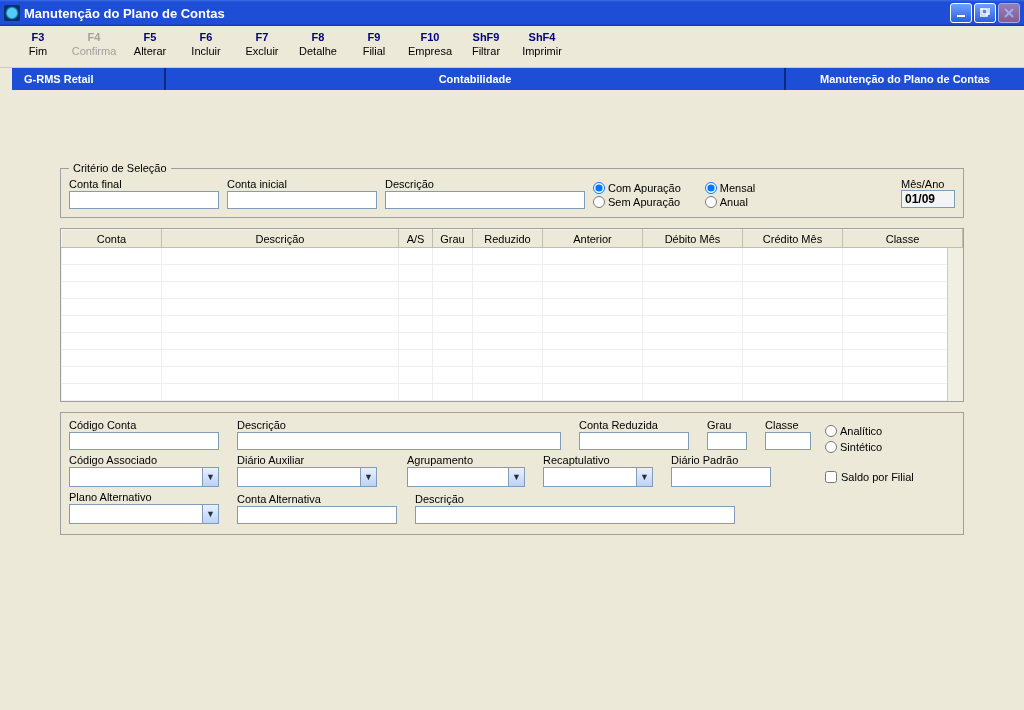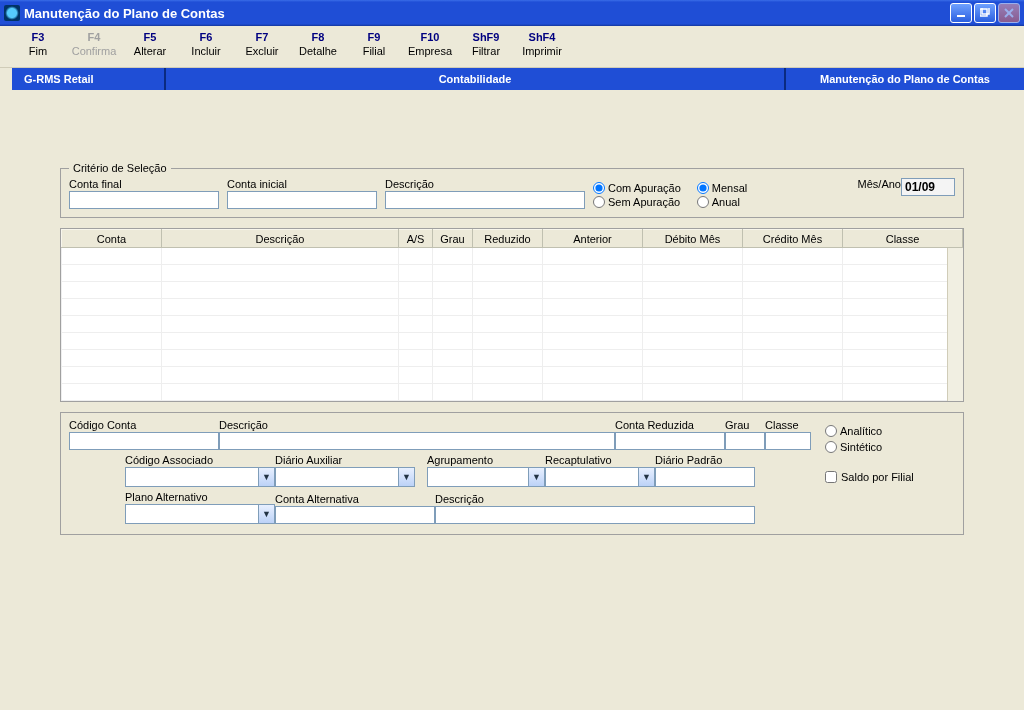--- a/index.html
+++ b/index.html
@@ -47,46 +47,46 @@
   fieldset.criteria legend { font-size:11px; padding:0 4px; color:#000; }
   .crit-row { display:flex; align-items:flex-start; gap:8px; }
   .field-col { display:flex; flex-direction:column; }
   .field-col label { font-size:11px; color:#000; margin-bottom:1px;}
   .input {
     border:1px solid #7f9db9; height:18px; background:#fff; padding:1px 2px; font-size:11px;
   }
   .radio-group {
     display:flex; flex-direction:column; gap:2px; padding-top:2px;
   }
-  .radio-row { display:flex; gap:16px; }
+  .radio-row { display:flex; gap:24px; }
   .radio-label { display:flex; align-items:center; gap:3px; font-size:11px;}
   input[type=radio] { margin:0; width:12px; height:12px; }
   input[type=checkbox]{ margin:0; width:12px; height:12px;}
-  .mesano { display:flex; align-items:flex-start;}
+  .mesano { display:flex; flex-direction:column; align-items:flex-start;}
   .mesano label { font-size:11px; }
   .mesano .box { border:1px solid #7f9db9; background:#f4f4f4; width:54px; height:18px; font-weight:bold; padding:1px 3px; font-size:12px;}
   .grid-wrap {
     border:1px solid #a0a0a0; margin-top:10px; background:#fff; height:174px; overflow:hidden; position:relative;
   }
   table.grid { width:100%; border-collapse:collapse; table-layout:fixed; font-size:11px; }
   table.grid th {
     background:#ece9d8; border:1px solid #c0c0b0; height:18px; font-weight:normal;
     border-top:1px solid #f8f6ec; border-left:1px solid #f8f6ec;
   }
   table.grid td { border:1px solid #eee; height:17px; }
   .scroll-track {
     position:absolute; right:0; top:19px; bottom:0; width:16px; background:#f1efe2;
     border-left:1px solid #d0ccb8;
   }
   .details {
     border:1px solid #a0a0a0; margin-top:10px; padding:6px 8px 10px 8px;
     display:flex; gap:14px;
   }
   .details-left { flex:1; display:flex; flex-direction:column; gap:4px; }
-  .detail-row { display:flex; gap:0; align-items:flex-end;justify-content:center; }
+  .detail-row { display:flex; gap:18px; align-items:flex-end; }
   .combo {
     border:1px solid #7f9db9; height:20px; background:#fff; display:flex; align-items:stretch;
   }
   .combo .combo-text{ flex:1; }
   .combo .combo-btn {
     width:16px; background:linear-gradient(to bottom,#e8f0ff,#bcd2f7);
     border-left:1px solid #7f9db9; display:flex; align-items:center; justify-content:center; font-size:9px; color:#234;
   }
   .details-right { width:130px; display:flex; flex-direction:column; gap:4px; padding-top:6px;}
   .chk-row { display:flex; align-items:center; gap:4px; font-size:11px;}

